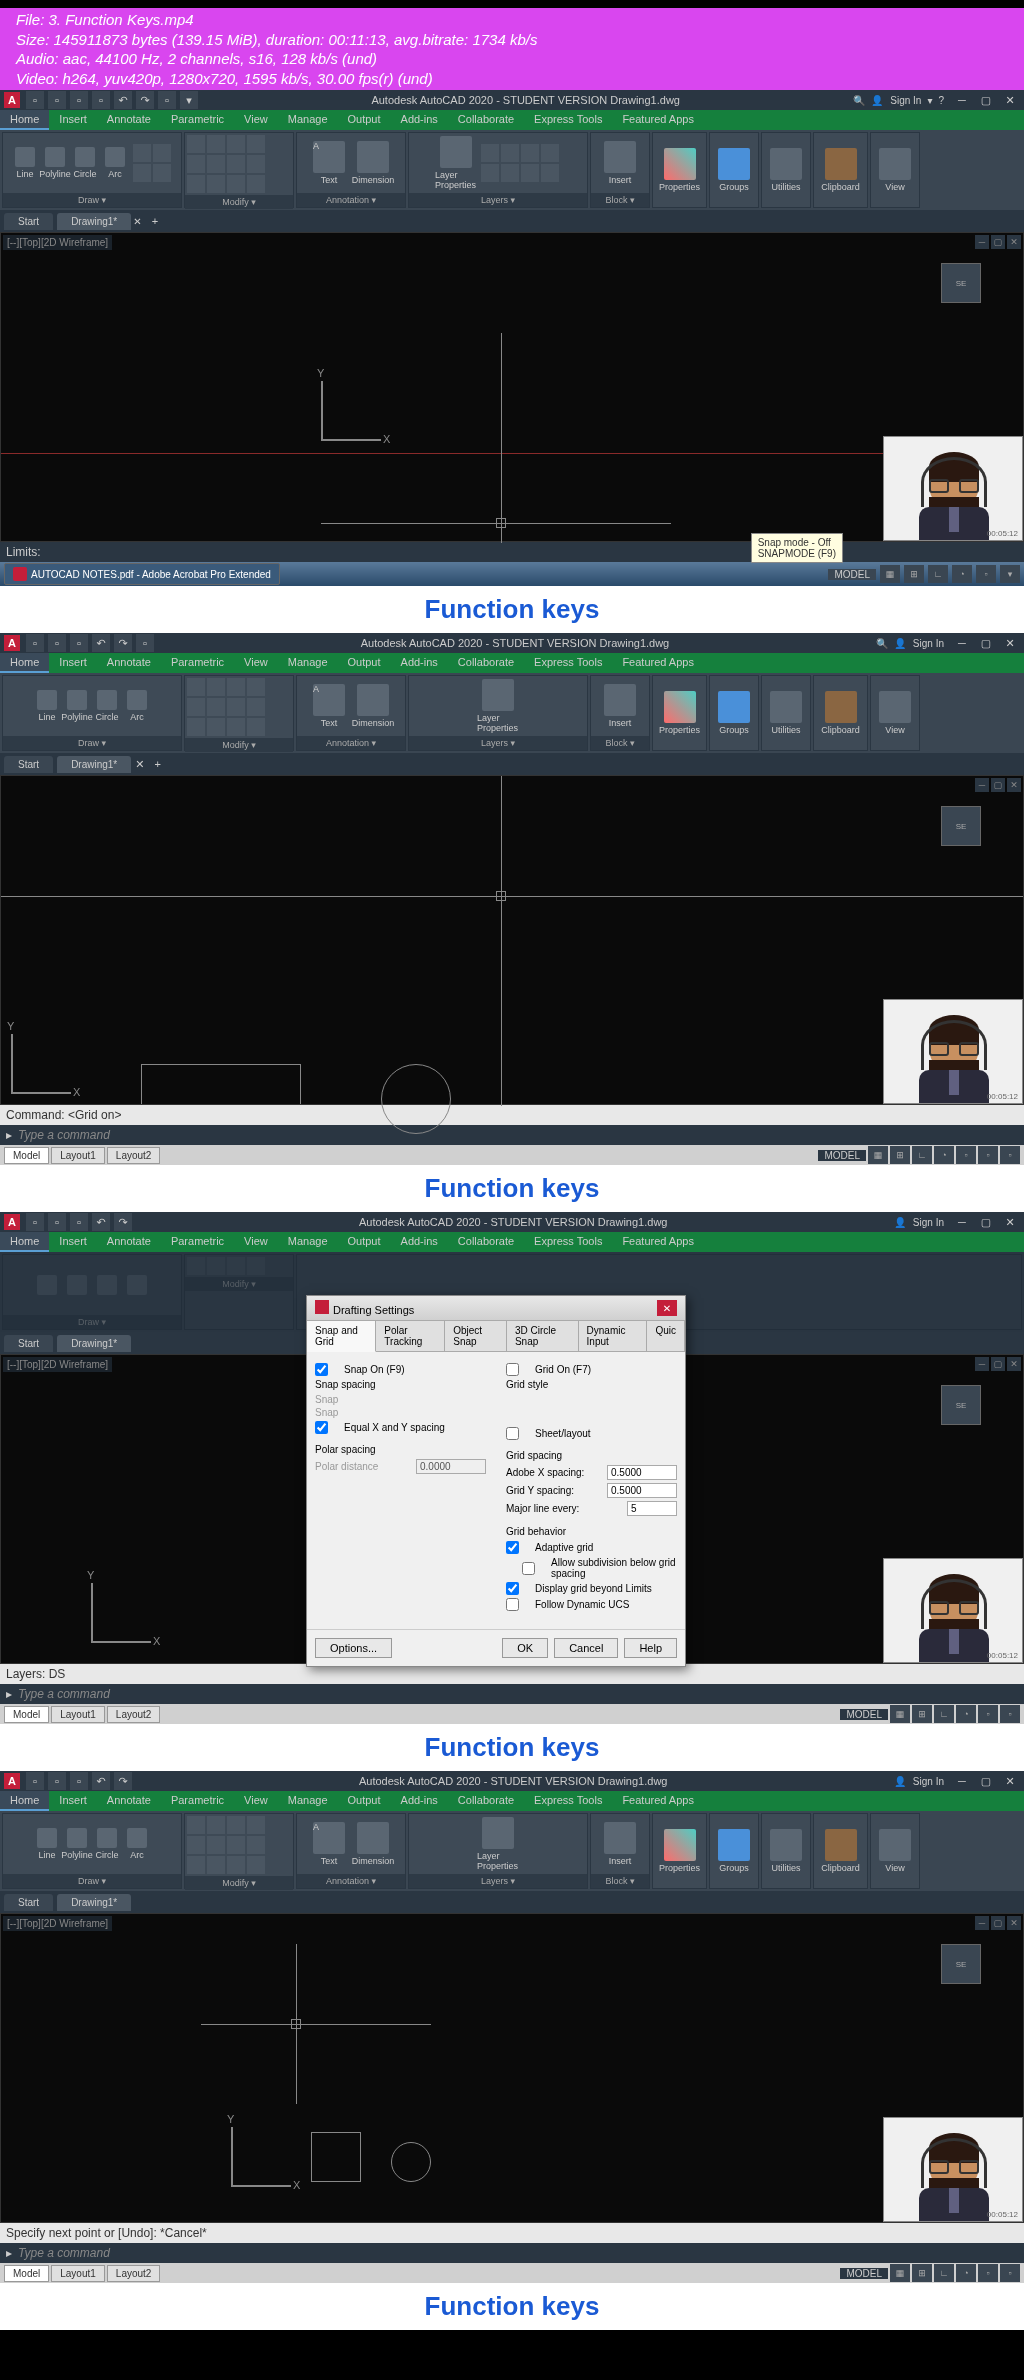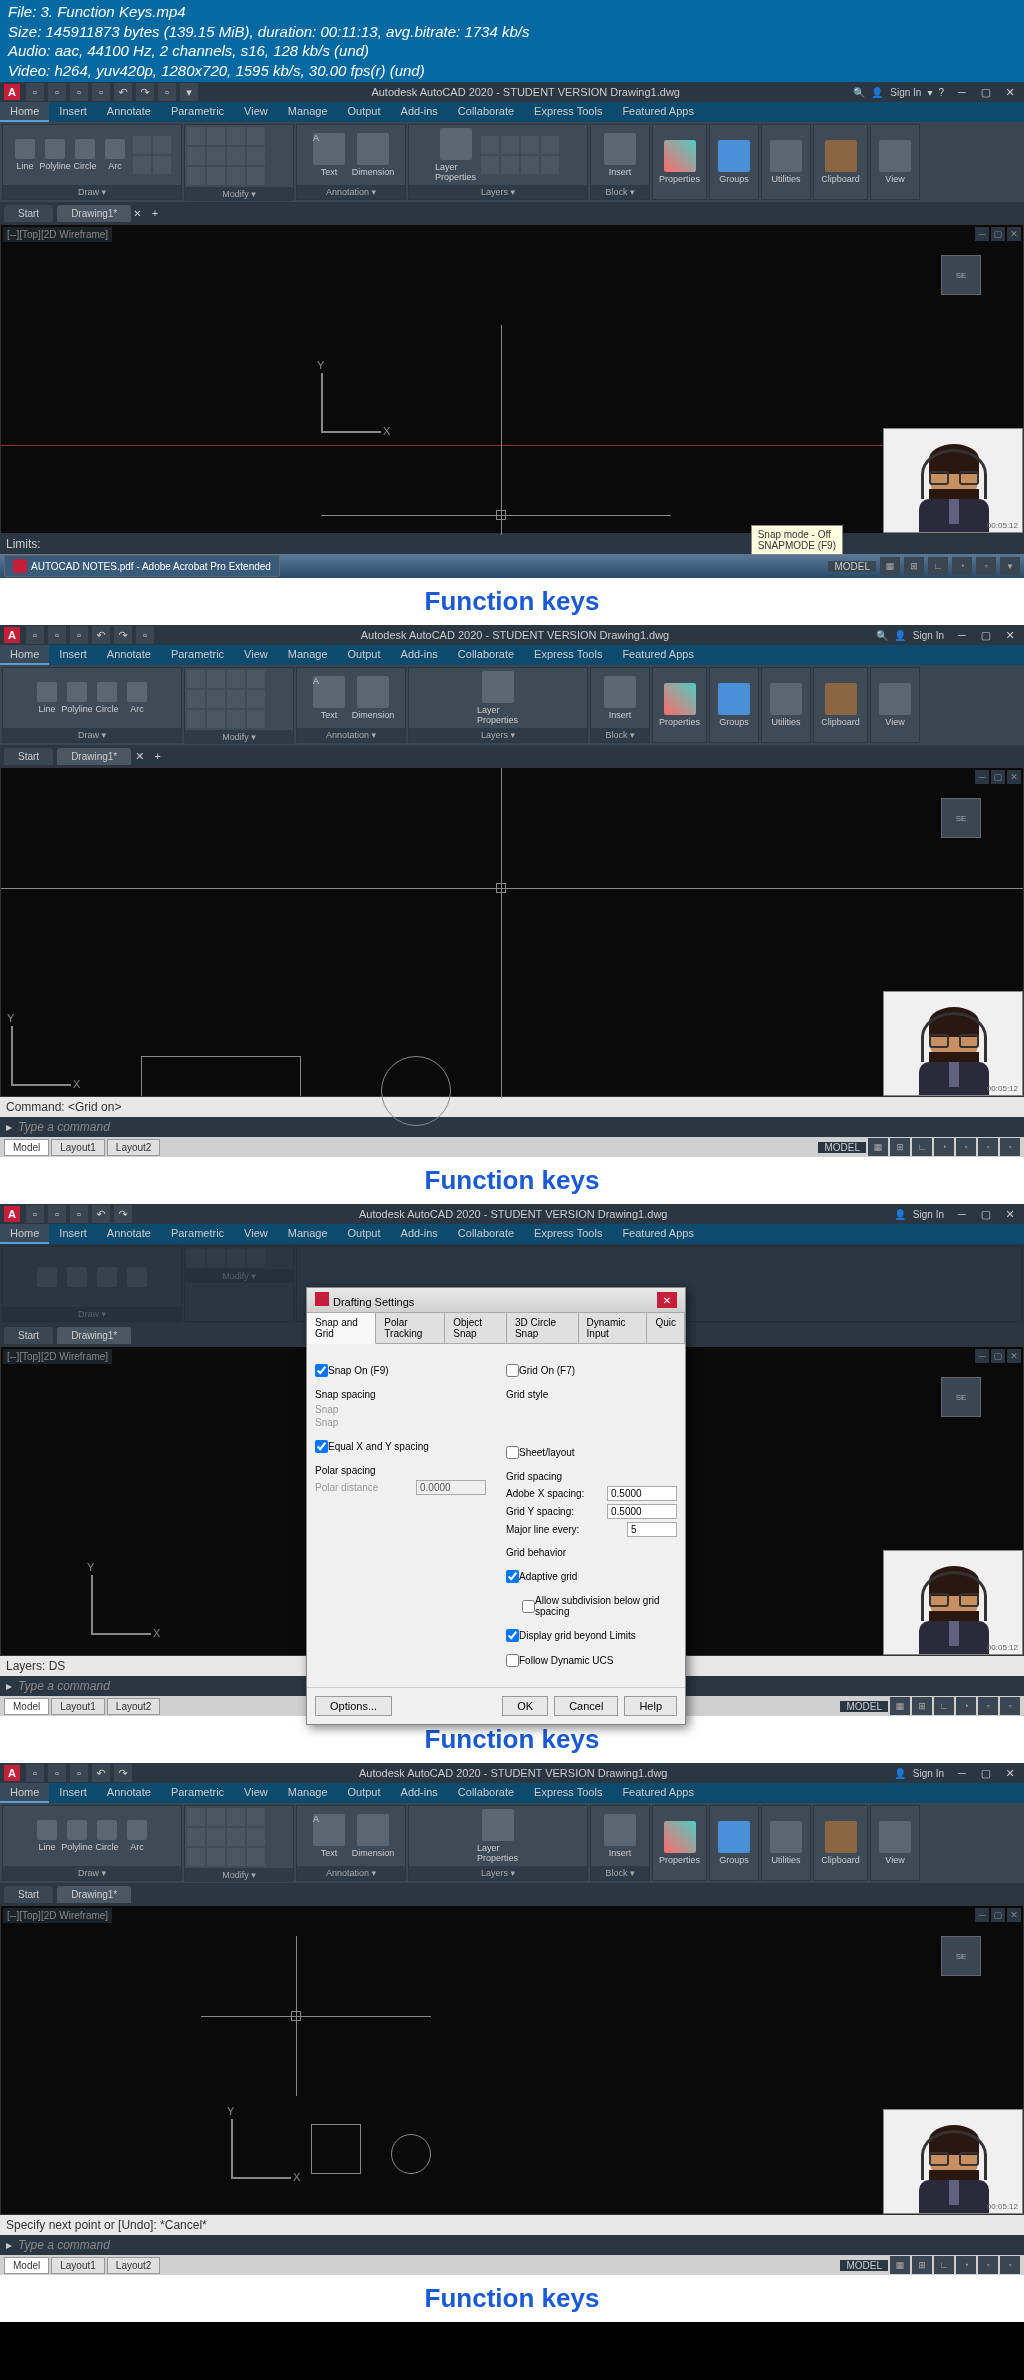--- a/index.html
+++ b/index.html
@@ -1,33 +1,33 @@
 <!DOCTYPE html>
 <html><head>
 <meta charset="utf-8">
 <style>
 * { margin: 0; padding: 0; box-sizing: border-box; font-family: Arial, sans-serif; }
 body { background: #000; width: 1024px; }
 
-.file-info { background: #0369a1; color: #fff; font-style: italic; font-size: 15px; padding: 2px 8px; line-height: 1.3; }
+.file-info { background: #d946ef; color: #fff; font-style: italic; font-size: 15px; padding: 2px 16px; line-height: 1.3; margin-top: 8px; }
 
 .screenshot-block { position: relative; width: 100%; }
 
 .autocad-window { background: #1e2a36; color: #ccc; font-size: 11px; }
 
 .titlebar { display: flex; align-items: center; background: #2a3642; height: 20px; padding: 0 4px; }
 .titlebar .app-icon { width: 16px; height: 16px; background: #c41e3a; color: #fff; display: flex; align-items: center; justify-content: center; font-weight: bold; font-size: 11px; }
 .titlebar .qat { display: flex; gap: 4px; margin-left: 6px; }
 .titlebar .qat-btn { width: 18px; height: 18px; background: #3a4652; display: flex; align-items: center; justify-content: center; }
 .titlebar .title-text { flex: 1; text-align: center; font-size: 11px; color: #ccc; }
 .titlebar .signin { display: flex; gap: 6px; align-items: center; font-size: 10px; }
 .titlebar .win-controls { display: flex; gap: 4px; margin-left: 8px; }
 .titlebar .win-btn { width: 20px; height: 16px; color: #ccc; display: flex; align-items: center; justify-content: center; }
 
-.menubar { display: flex; background: #0c4a6e; height: 20px; font-size: 11px; }
+.menubar { display: flex; background: #15803d; height: 20px; font-size: 11px; }
 .menubar .menu-tab { padding: 3px 10px; color: #ccc; cursor: pointer; }
 .menubar .menu-tab.active { background: #3a4a5a; border-bottom: 2px solid #5a9fd4; }
 
 .ribbon { display: flex; background: #3a4652; height: 80px; gap: 2px; padding: 2px; }
 .ribbon.dimmed { opacity: 0.4; }
 .ribbon-panel { background: #3e4a56; display: flex; flex-direction: column; border: 1px solid #2a3642; }
 .ribbon-panel .tools { display: flex; padding: 2px; gap: 2px; flex: 1; align-items: center; justify-content: center; }
 .ribbon-panel .tool-btn { width: 28px; height: 40px; display: flex; flex-direction: column; align-items: center; justify-content: center; gap: 2px; }
 .ribbon-panel .tool-btn-lg { width: 42px; height: 56px; display: flex; flex-direction: column; align-items: center; justify-content: center; gap: 2px; font-size: 9px; }
 .ribbon-panel .tool-icon { width: 20px; height: 20px; background: #5a6672; border-radius: 2px; }
@@ -101,21 +101,21 @@
 .dialog-tabs { display: flex; background: #e0e0e0; border-bottom: 1px solid #aaa; }
 .dialog-tab { padding: 4px 8px; border-right: 1px solid #aaa; font-size: 10px; cursor: pointer; }
 .dialog-tab.active { background: #f8f8f8; border-bottom: 1px solid #f8f8f8; margin-bottom: -1px; }
 .dialog-body { padding: 8px; display: flex; gap: 20px; }
 .dialog-col { flex: 1; }
 .dialog-group { margin-bottom: 10px; }
 .dialog-group-title { font-size: 10px; margin-bottom: 4px; }
 .dialog-row { display: flex; align-items: center; gap: 6px; margin: 3px 0; font-size: 10px; }
 .dialog-row input[type="text"] { width: 70px; border: 1px solid #aaa; padding: 1px 3px; font-size: 10px; }
 .dialog-row label { flex: 1; }
-.dialog-checkbox { display: flex; align-items: center; gap: 0; margin: 12px 0; font-size: 10px; }
+.dialog-checkbox { display: flex; align-items: center; gap: 16px; margin: 3px 0; font-size: 10px; }
 .dialog-radio { display: flex; align-items: center; gap: 4px; margin: 3px 0 3px 12px; font-size: 10px; }
 .dialog-tooltip { position: absolute; background: #fffde0; border: 1px solid #888; padding: 4px 6px; font-size: 10px; max-width: 260px; z-index: 300; line-height: 1.3; }
 .dialog-buttons { display: flex; justify-content: space-between; padding: 8px; border-top: 1px solid #ccc; }
 .dialog-buttons .btn-group { display: flex; gap: 6px; }
 .dialog-btn { padding: 3px 14px; background: #e8e8e8; border: 1px solid #999; font-size: 11px; cursor: pointer; }
 
 .red-hline { position: absolute; height: 1px; background: #8a2a2a; }
 
 .drawing-rect { position: absolute; border: 1px solid #888; }
 .drawing-circle { position: absolute; border: 1px solid #888; border-radius: 50%; }

